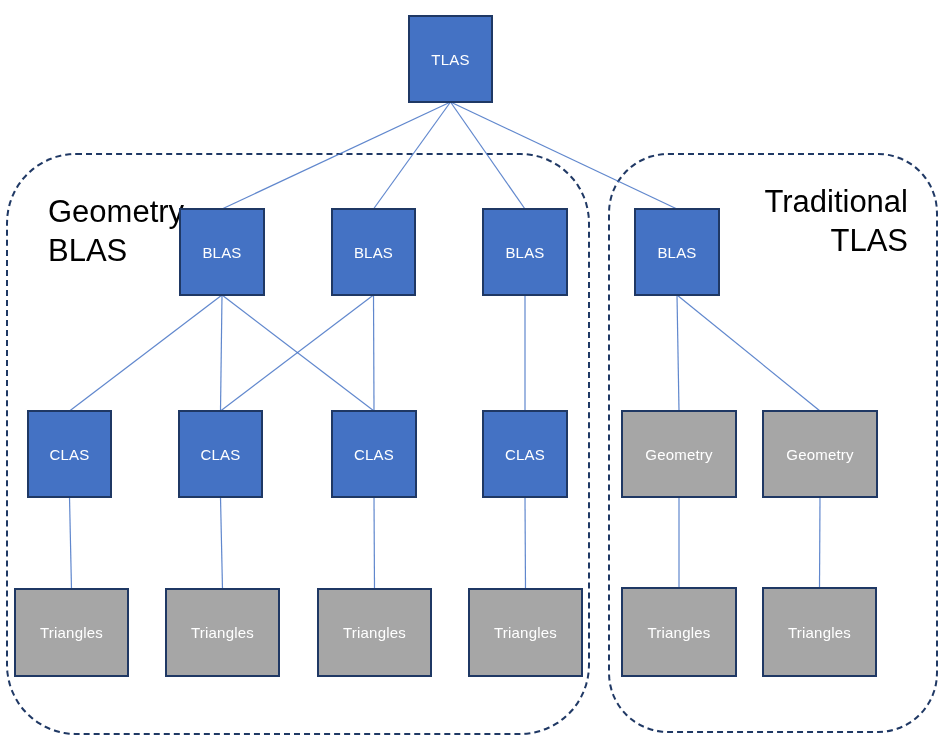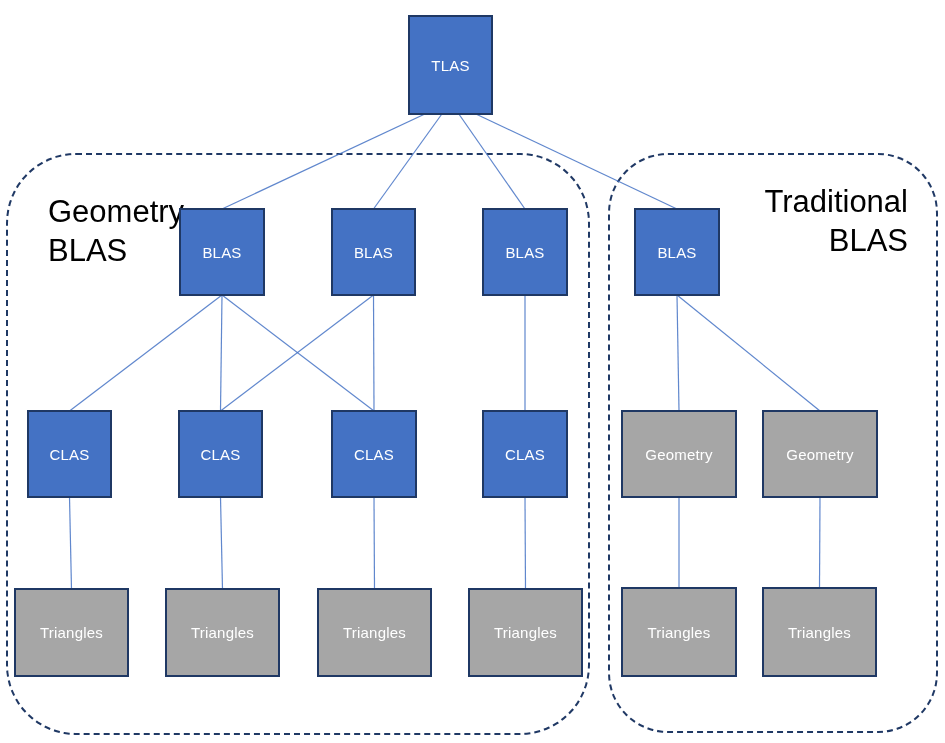--- a/index.html
+++ b/index.html
@@ -31,21 +31,21 @@
 </head>
 <body>
 
 <div class="canvas">
 
   <div class="group" id="group-cluster">
     <div class="group-label" id="label-cluster">Geometry BLAS</div>
   </div>
 
   <div class="group" id="group-traditional">
-    <div class="group-label" id="label-traditional">Traditional BLAS</div>
+    <div class="group-label" id="label-traditional">Traditional TLAS</div>
   </div>
 
   <svg id="edge-layer" width="945" height="743">
       <line x1="450.5" y1="102" x2="222" y2="209" stroke="#4472C4" stroke-width="1.2" stroke-opacity="0.85"></line>
       <line x1="450.5" y1="102" x2="373.5" y2="209" stroke="#4472C4" stroke-width="1.2" stroke-opacity="0.85"></line>
       <line x1="450.5" y1="102" x2="525" y2="209" stroke="#4472C4" stroke-width="1.2" stroke-opacity="0.85"></line>
       <line x1="450.5" y1="102" x2="677" y2="209" stroke="#4472C4" stroke-width="1.2" stroke-opacity="0.85"></line>
       <line x1="222" y1="295" x2="69.5" y2="411" stroke="#4472C4" stroke-width="1.2" stroke-opacity="0.85"></line>
       <line x1="222" y1="295" x2="220.5" y2="411" stroke="#4472C4" stroke-width="1.2" stroke-opacity="0.85"></line>
       <line x1="222" y1="295" x2="374" y2="411" stroke="#4472C4" stroke-width="1.2" stroke-opacity="0.85"></line>
@@ -55,21 +55,21 @@
       <line x1="677" y1="295" x2="679" y2="411" stroke="#4472C4" stroke-width="1.2" stroke-opacity="0.85"></line>
       <line x1="677" y1="295" x2="820" y2="411" stroke="#4472C4" stroke-width="1.2" stroke-opacity="0.85"></line>
       <line x1="69.5" y1="497" x2="71.5" y2="589" stroke="#4472C4" stroke-width="1.2" stroke-opacity="0.85"></line>
       <line x1="220.5" y1="497" x2="222.5" y2="589" stroke="#4472C4" stroke-width="1.2" stroke-opacity="0.85"></line>
       <line x1="374" y1="497" x2="374.5" y2="589" stroke="#4472C4" stroke-width="1.2" stroke-opacity="0.85"></line>
       <line x1="525" y1="497" x2="525.5" y2="589" stroke="#4472C4" stroke-width="1.2" stroke-opacity="0.85"></line>
       <line x1="679" y1="497" x2="679" y2="588" stroke="#4472C4" stroke-width="1.2" stroke-opacity="0.85"></line>
       <line x1="820" y1="497" x2="819.5" y2="588" stroke="#4472C4" stroke-width="1.2" stroke-opacity="0.85"></line>
     </svg>
 
-  <div class="node blue" style="left:408px;top:15px;width:85px;height:100px;">
+  <div class="node blue" style="left:408px;top:15px;width:85px;height:88px;">
     <span class="node-label">TLAS</span>
   </div>
 
   <div class="node blue" style="left:179px;top:208px;width:86px;height:88px;">
     <span class="node-label">BLAS</span>
   </div>
   <div class="node blue" style="left:331px;top:208px;width:85px;height:88px;">
     <span class="node-label">BLAS</span>
   </div>
   <div class="node blue" style="left:482px;top:208px;width:86px;height:88px;">

